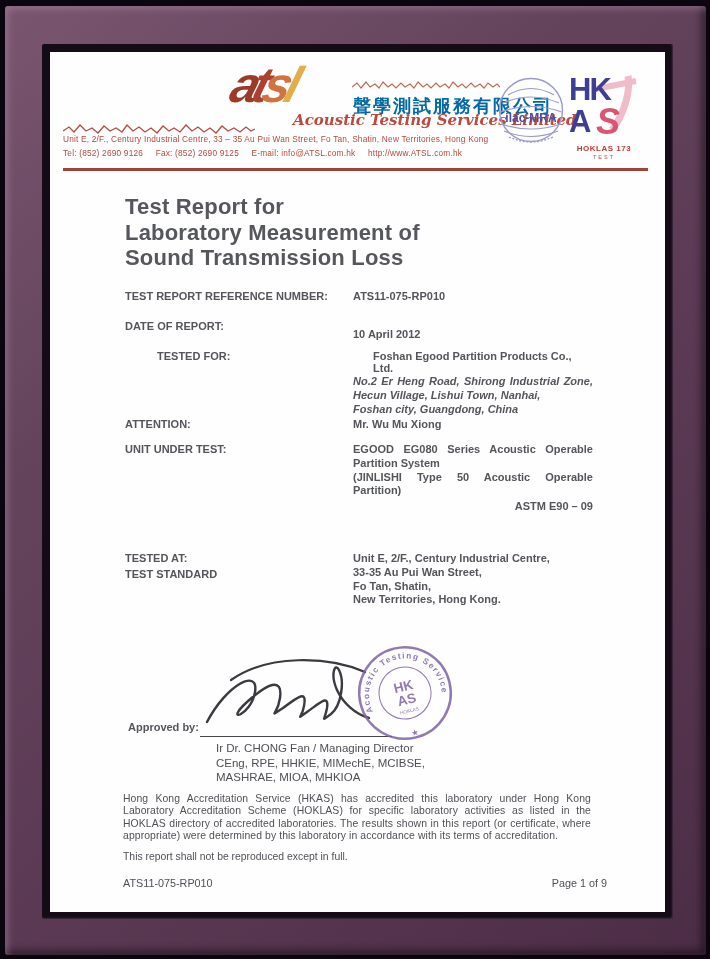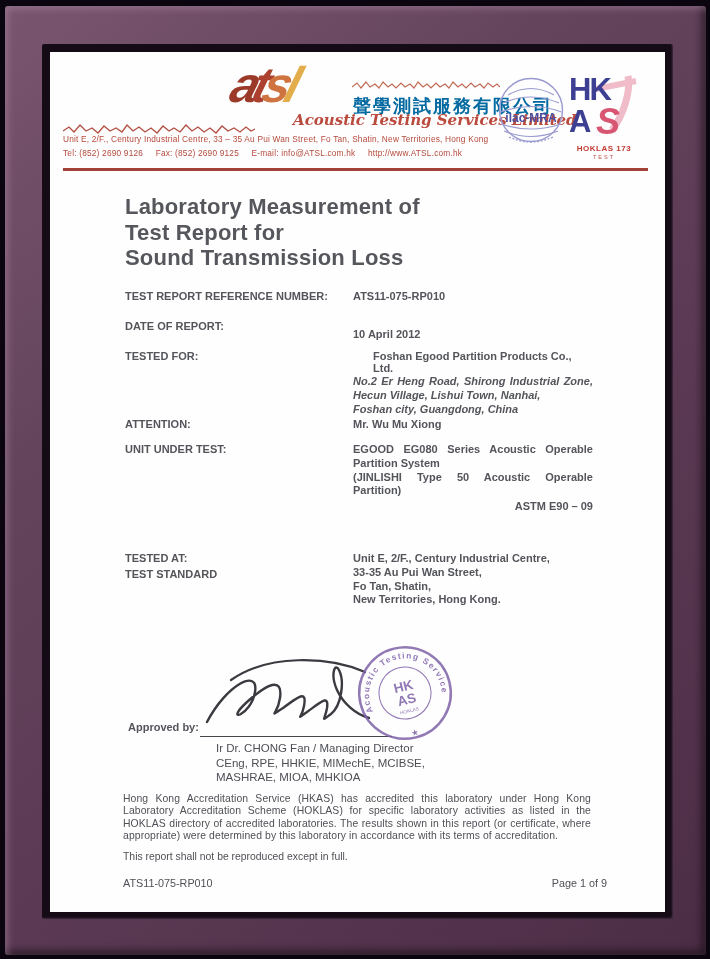--- a/index.html
+++ b/index.html
@@ -120,32 +120,32 @@
     <path d="M60,6 C63,22 55,46 44,60" fill="none" stroke="#f0bcca" stroke-width="7"></path>
     <path d="M28,19 L68,11" fill="none" stroke="#f0bcca" stroke-width="6"></path>
     <text x="1" y="30" font-size="31" font-weight="bold" letter-spacing="-2" font-family="Liberation Sans, sans-serif" fill="#3c3f92">HK</text>
     <text x="1" y="62" font-size="31" font-weight="bold" font-family="Liberation Sans, sans-serif" fill="#3c3f92">A</text>
     <text x="28" y="64" font-size="36" font-weight="bold" font-style="italic" font-family="Liberation Sans, sans-serif" fill="#d85672">S</text>
   </svg>
   <div class="abs hkas-scheme">HOKLAS 173</div>
   <div class="abs hkas-sub">TEST</div>
 
   <div class="abs title">
+    <div>Test Report for</div>
     <div>Laboratory Measurement of</div>
-    <div>Test Report for</div>
     <div>Sound Transmission Loss</div>
   </div>
 
   <div class="abs lbl" style="top:238px;">TEST REPORT REFERENCE NUMBER:</div>
   <div class="abs val" style="top:238px;">ATS11-075-RP010</div>
 
   <div class="abs lbl" style="top:268px;">DATE OF REPORT:</div>
   <div class="abs val" style="top:276px;">10 April 2012</div>
 
-  <div class="abs lbl" style="top:298px;">TESTED FOR:</div>
+  <div class="abs lbl" style="top:298px;margin-left:32px;">TESTED FOR:</div>
   <div class="abs val" style="top:298px;padding-left:20px;">Foshan Egood Partition Products Co., Ltd.</div>
   <div class="abs val" style="top:323px;font-style:italic;">
     <div class="ln spread">No.2 Er Heng Road, Shirong Industrial Zone,</div>
     <div class="ln">Hecun Village, Lishui Town, Nanhai,</div>
     <div class="ln">Foshan city, Guangdong, China</div>
   </div>
 
   <div class="abs lbl" style="top:366px;">ATTENTION:</div>
   <div class="abs val" style="top:366px;">Mr. Wu Mu Xiong</div>
 

